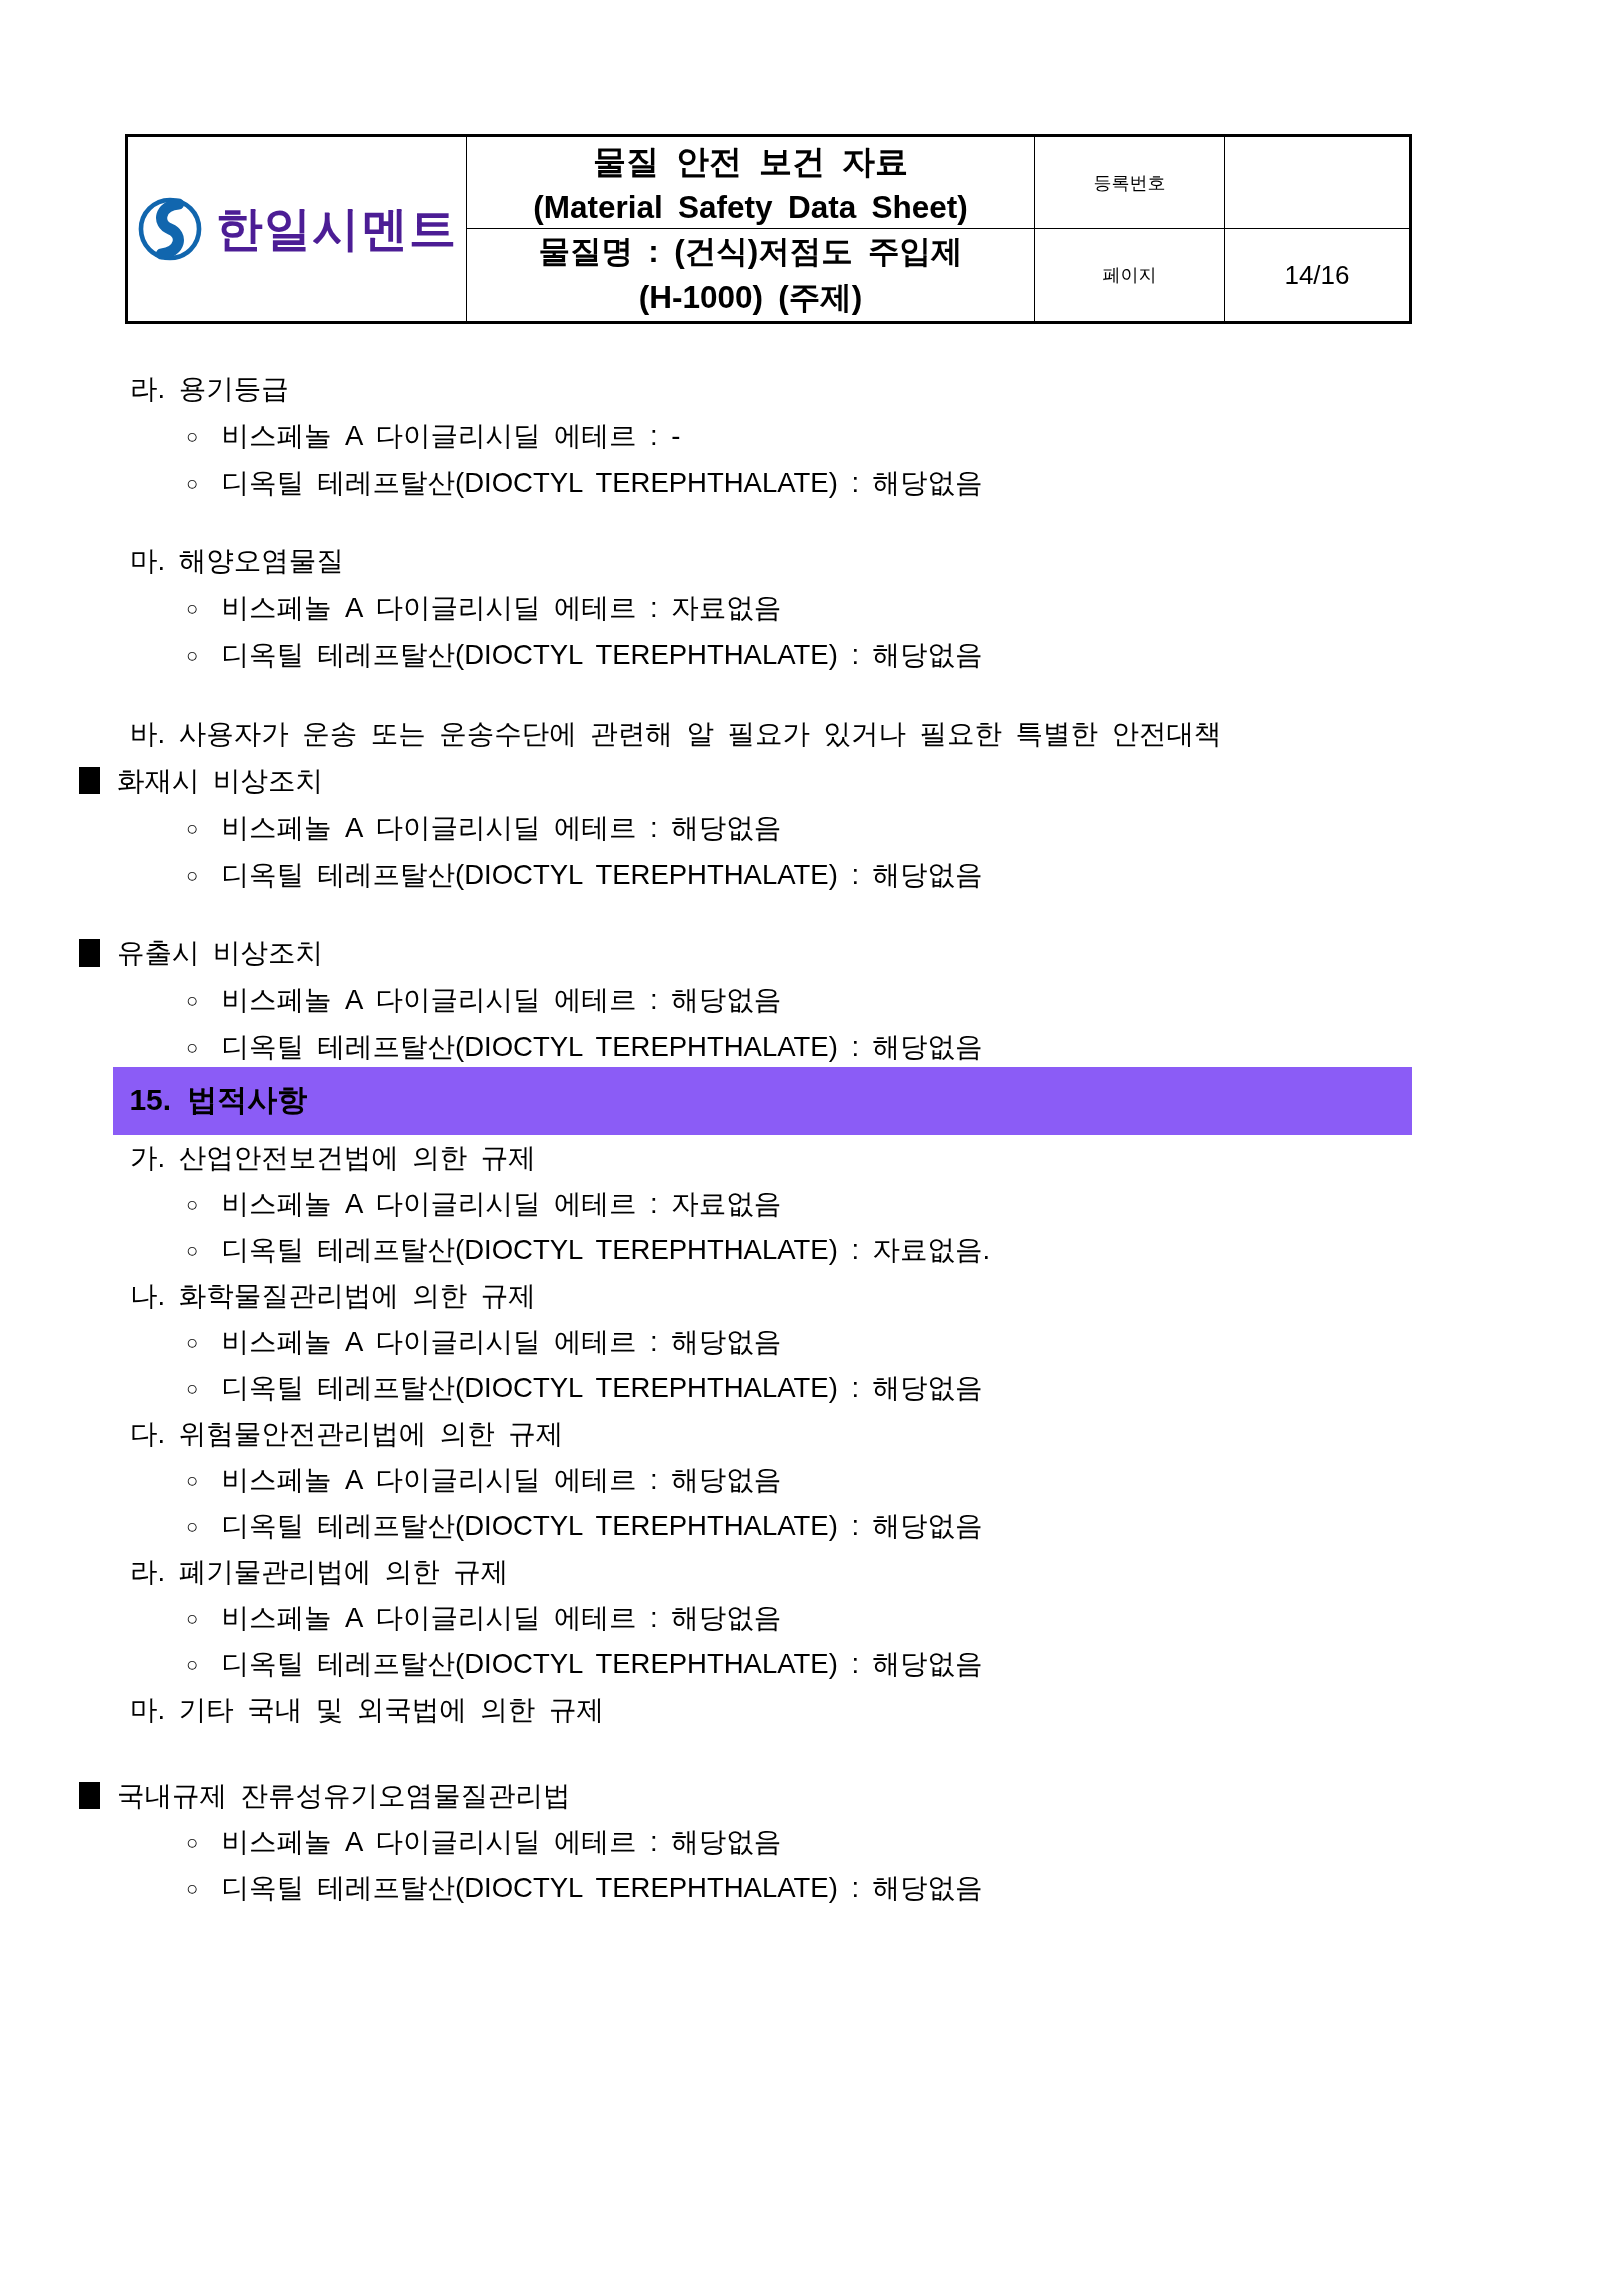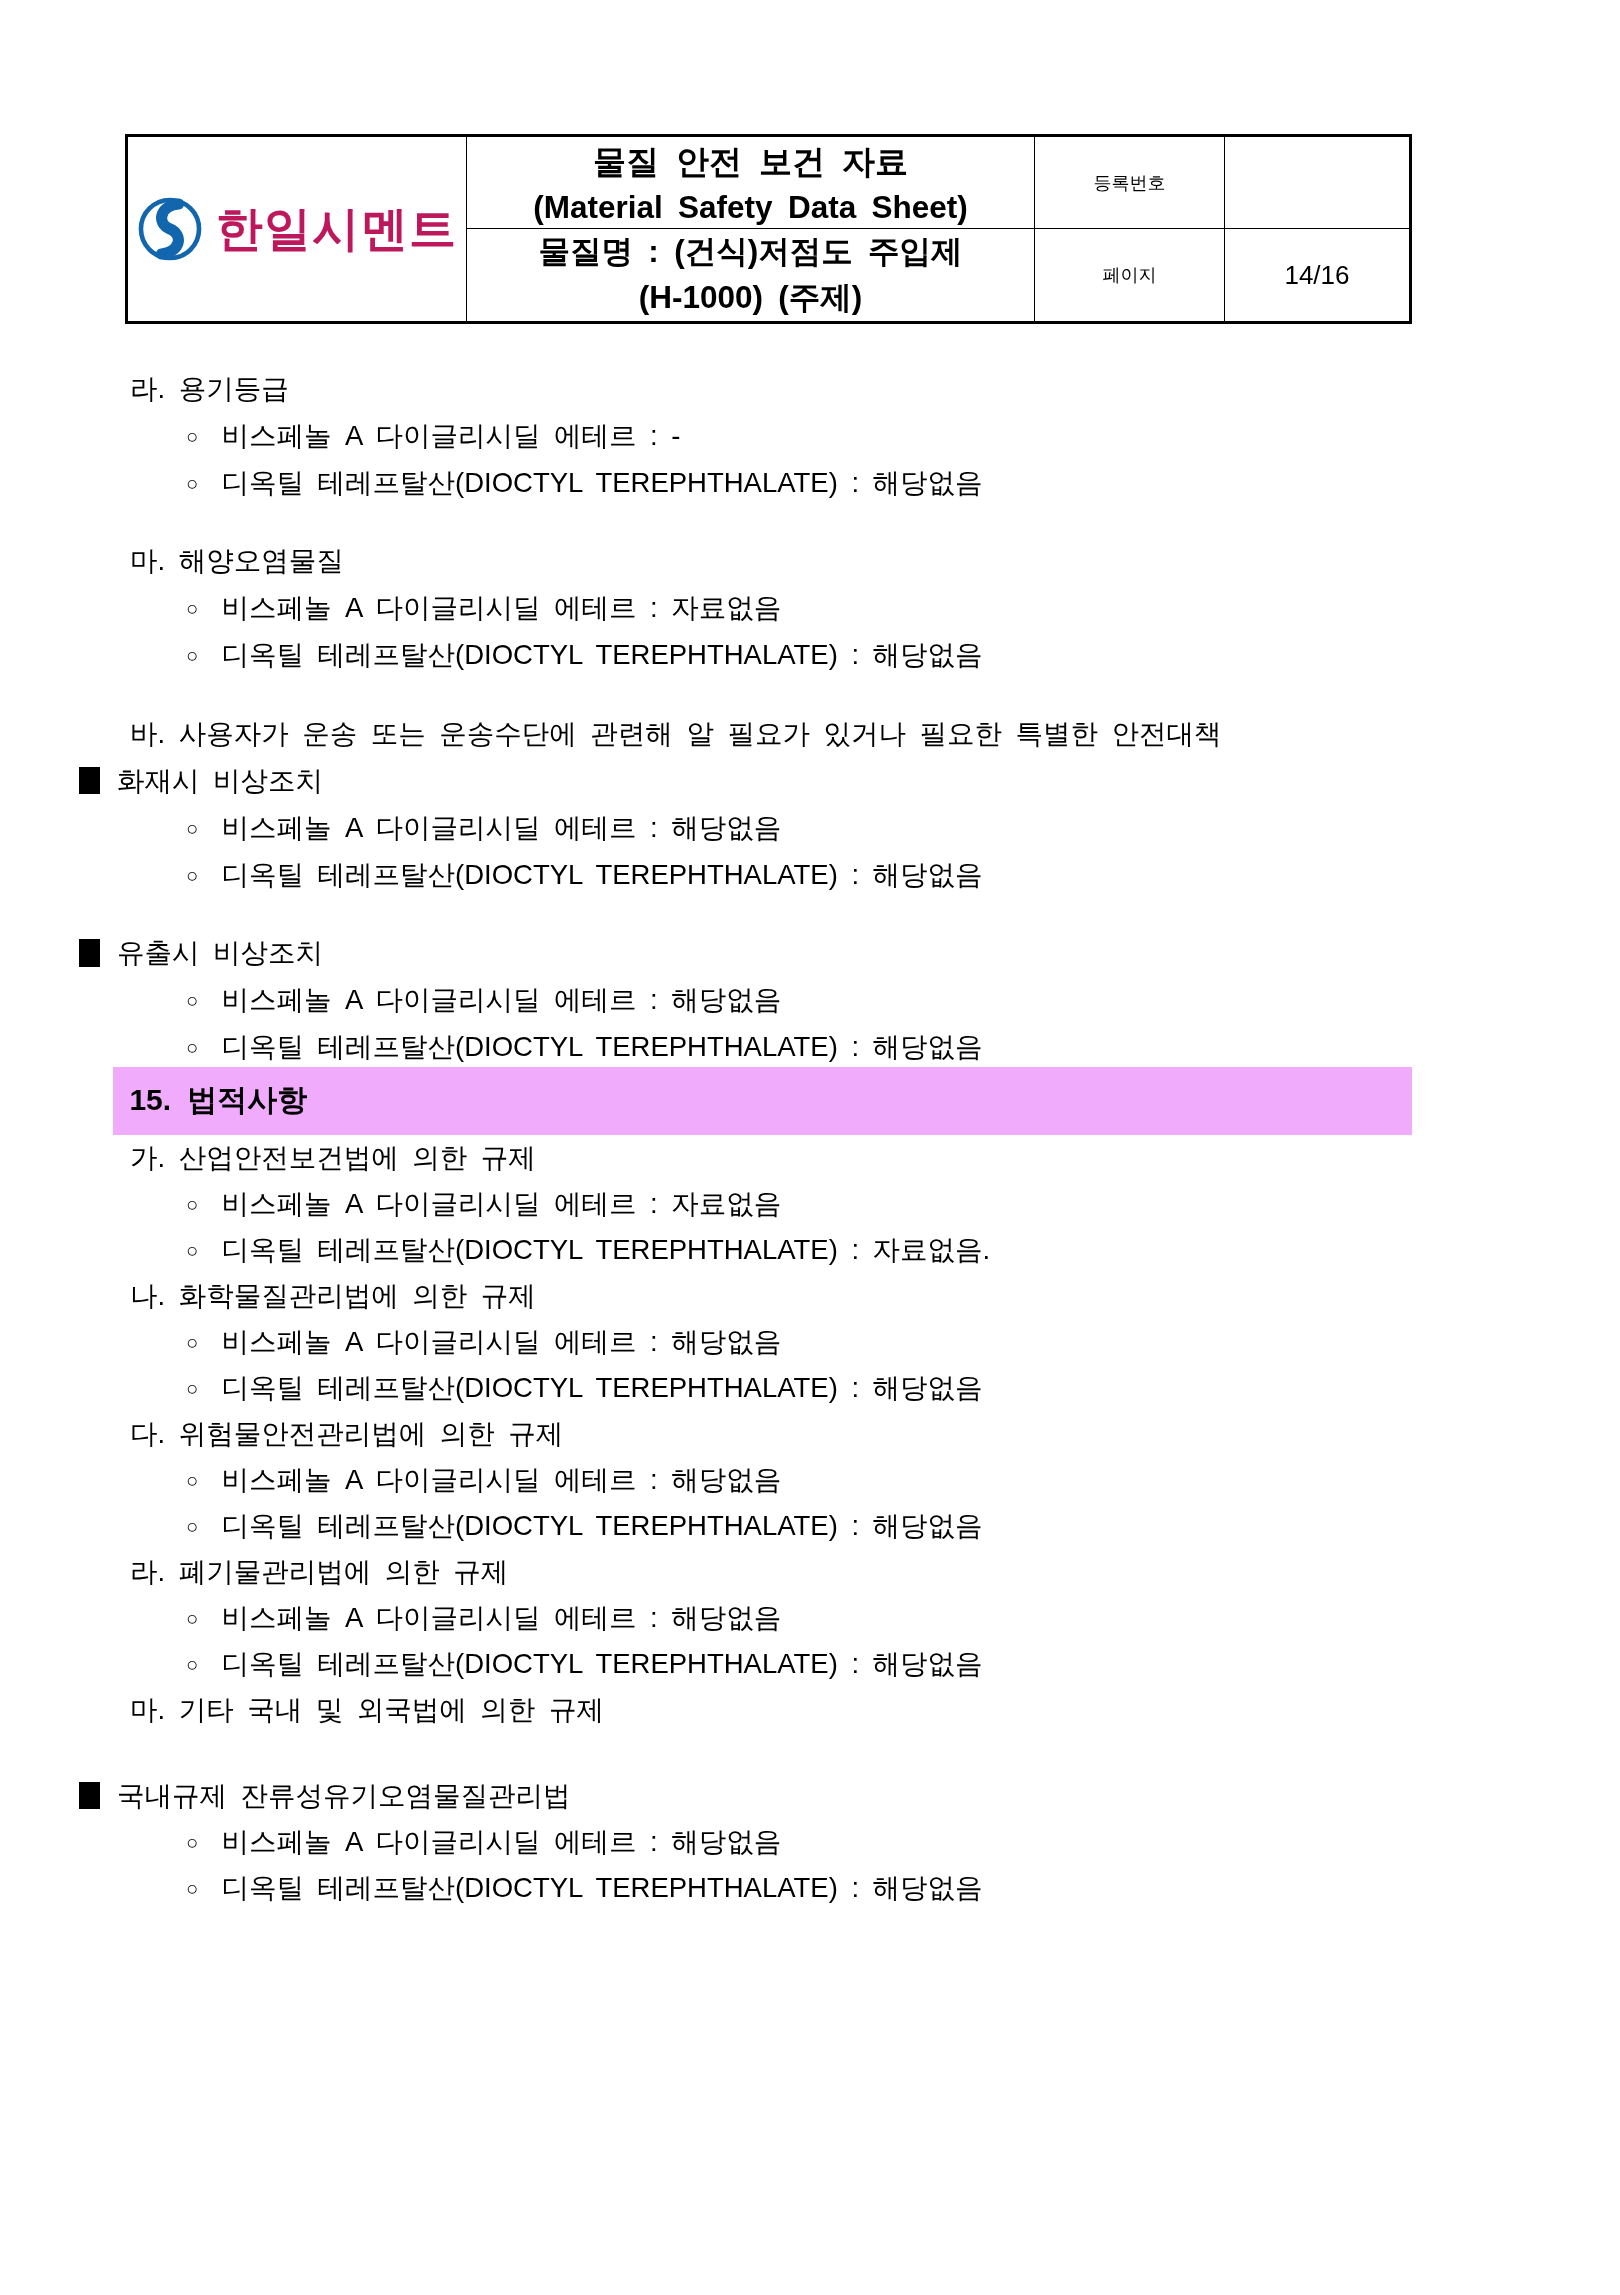--- a/index.html
+++ b/index.html
@@ -20,21 +20,21 @@
   }
   .cell {
     display:flex; align-items:center; justify-content:center;
     border-right:1.3px solid #000; border-bottom:1.3px solid #000;
     overflow:hidden;
   }
   .cell.last-col { border-right:none; }
   .cell.last-row { border-bottom:none; }
   .logo-cell { grid-column:1; grid-row:1 / 3; border-bottom:none; gap:13px; }
   .logo-mark { width:66px; height:66px; flex:0 0 auto; }
-  .logo-text { font-size:47px; font-weight:bold; color:#be185d; letter-spacing:1.3px; white-space:nowrap; }
+  .logo-text { font-size:47px; font-weight:bold; color:#4c1d95; letter-spacing:1.3px; white-space:nowrap; }
   .title-cell { flex-direction:column; justify-content:center; gap:4px; }
   .t-ko { font-weight:bold; font-size:33px; word-spacing:7.9px; white-space:nowrap; }
   .t-en { font-weight:bold; font-size:31.5px; word-spacing:6.6px; white-space:nowrap; }
   .t-sub { font-weight:bold; font-size:31.5px; word-spacing:6.6px; white-space:nowrap; }
   .lbl { font-size:18px; white-space:nowrap; }
   .val { font-size:26px; white-space:nowrap; }
 
   
   .doc-body { position:absolute; left:0; top:365px; width:1309px; }
   .line {
@@ -45,21 +45,21 @@
   .h  { padding-left:130px; }
   .b  { padding-left:186px; }
   .sq { padding-left:79px; }
   .gap   { margin-top:31.5px; }
   .gaplg { margin-top:40px; }
   .circ { font-size:19.7px; line-height:1; margin-right:23.6px; position:relative; top:1.3px; }
   .sqm  { width:21px; height:27.5px; background:#000; margin-right:17px; flex:0 0 auto; }
 
   .banner {
     margin-top:-3.9px; margin-left:113px; width:1299px; height:68px;
-    background:#f0abfc;
+    background:#8b5cf6;
     display:flex; align-items:center; padding-left:16.4px; box-sizing:border-box;
     font-size:30px; font-weight:bold; word-spacing:7.9px; white-space:nowrap;
   }
 </style>
 </head>
 <body>
 
 <div class="page">
 
   <div class="hdr">

